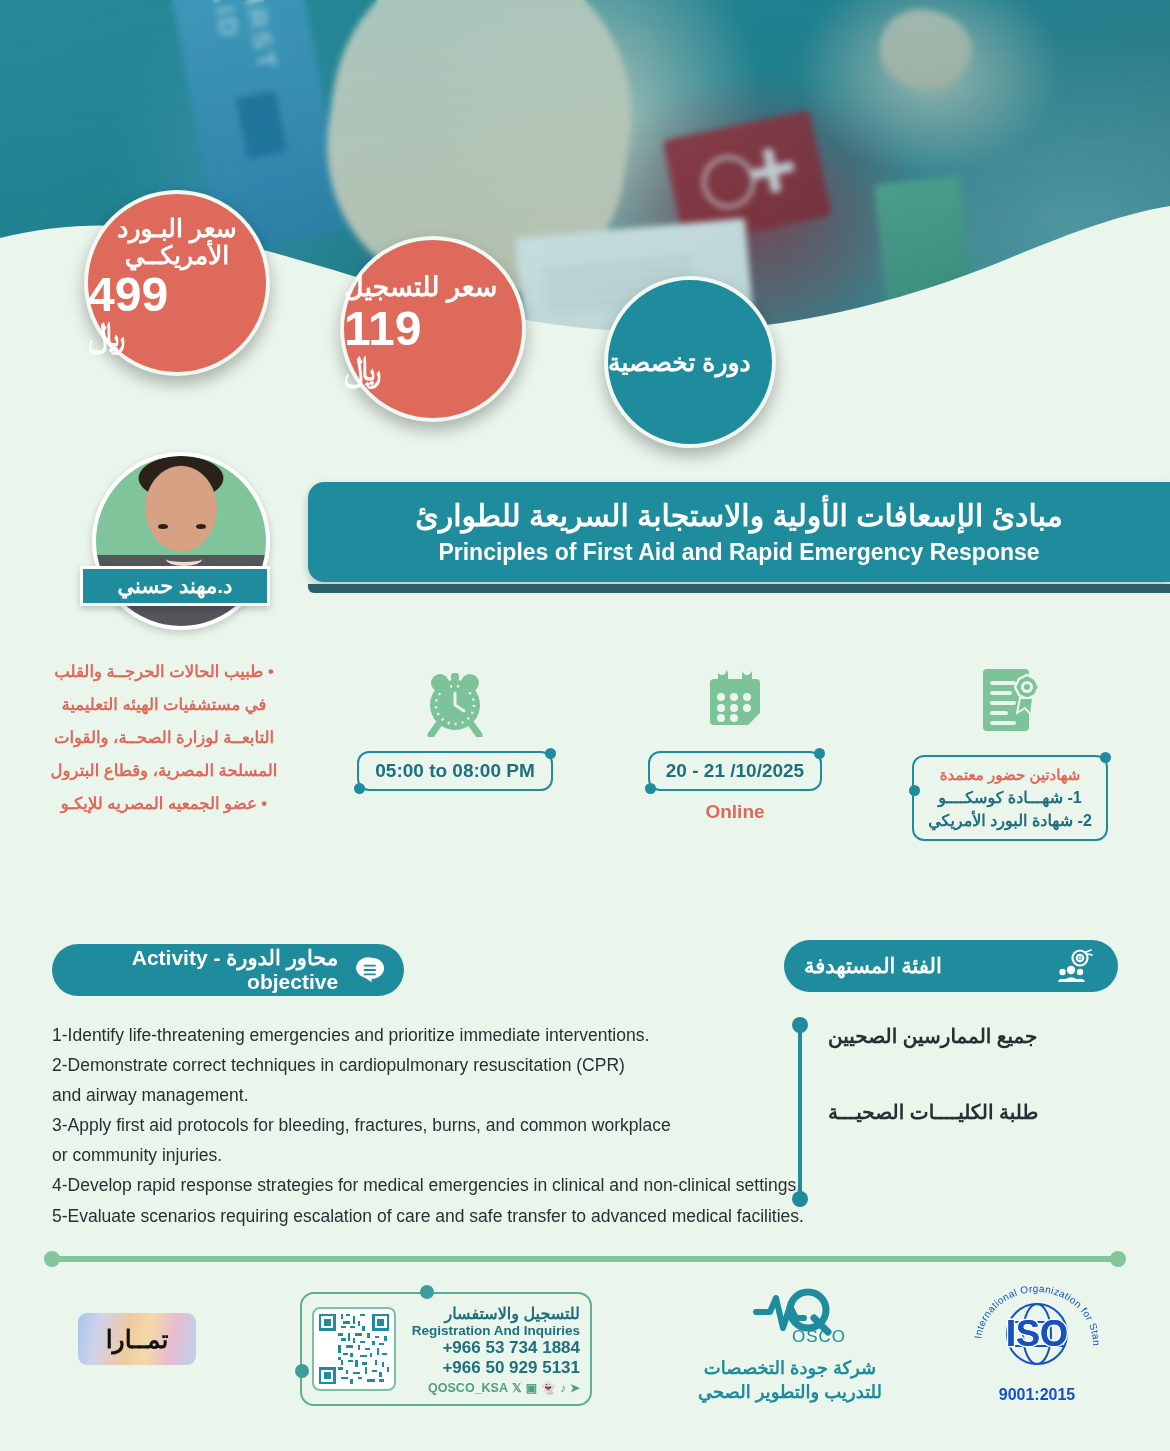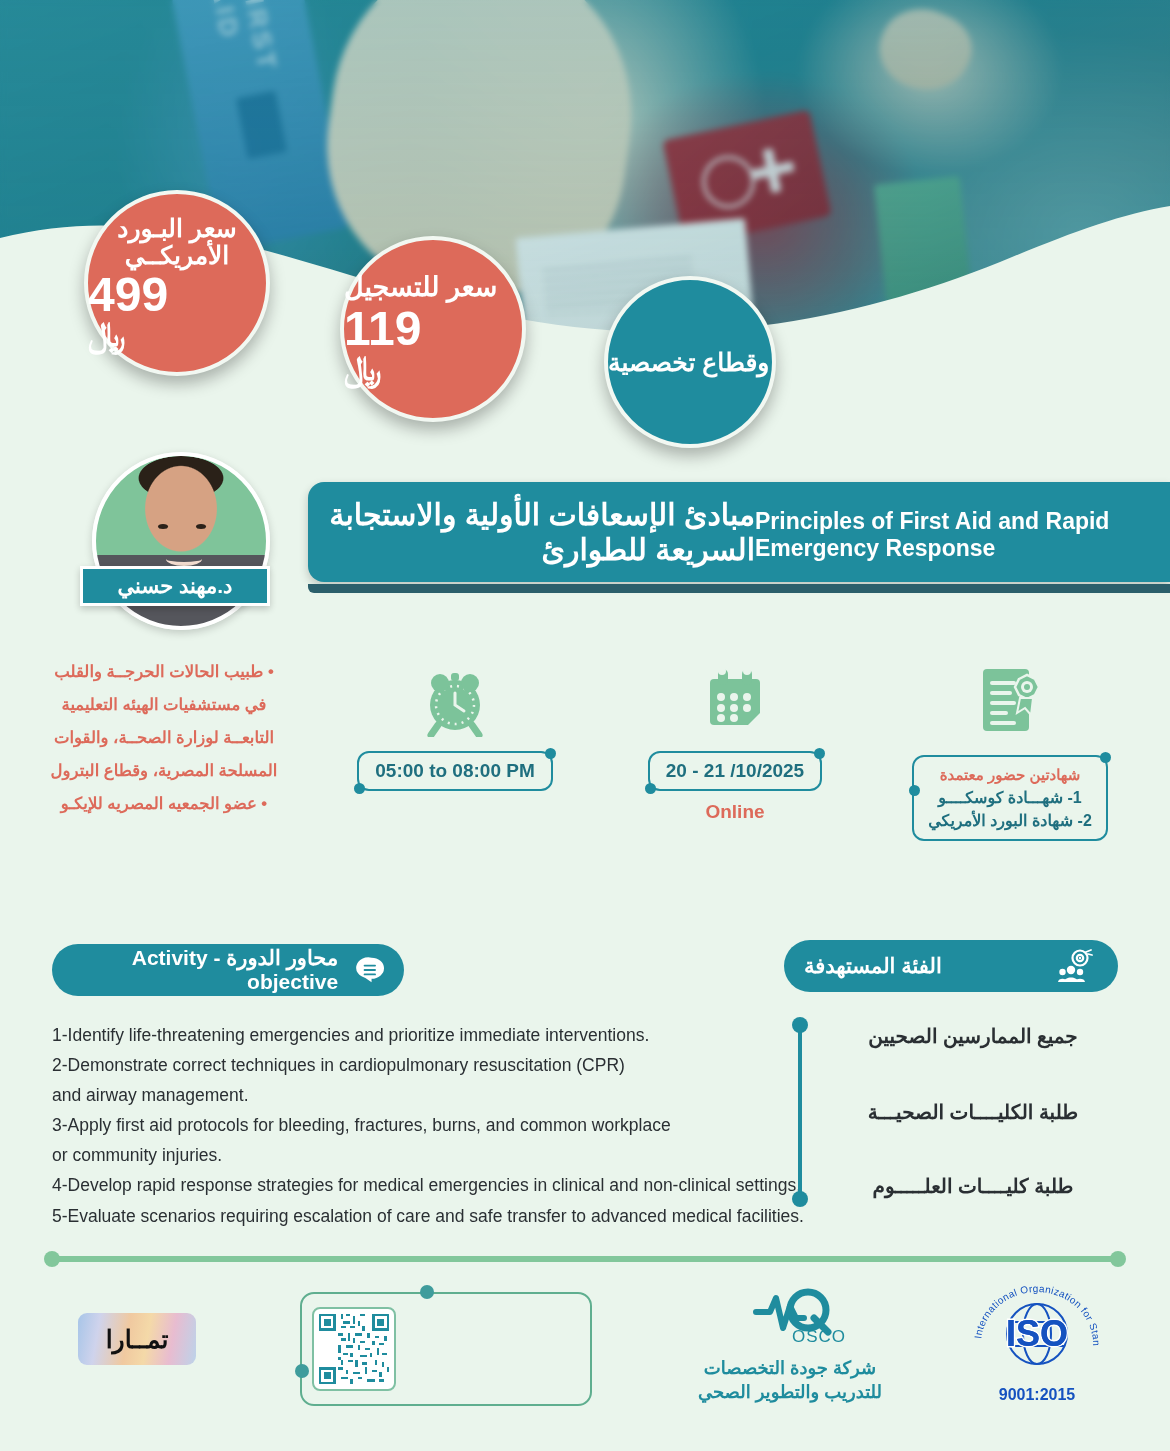--- a/index.html
+++ b/index.html
@@ -118,21 +118,21 @@
   .badge-label.small { font-size:25px; }
   .badge-price { font-size:48px; font-weight:700; line-height:1; margin-top:2px; }
   .badge-riyal { font-size:34px; font-weight:700; line-height:1; margin-top:-2px; }
   .badge-special .badge-label { font-size:25px; }
 
   
   .title-banner {
     position:absolute; left:308px; top:482px; width:862px; height:100px;
     background:#1f8c9e;
     border-radius:16px 0 0 16px;
-    display:flex; flex-direction:row; align-items:center; justify-content:center;
+    display:flex; flex-direction:column; align-items:center; justify-content:center;
     box-shadow:0 4px 10px rgba(0,0,0,.2);
   }
   .title-ar {
     color:#fff; font-size:30px; font-weight:700; direction:rtl;
     letter-spacing:.2px;
   }
   .title-en {
     color:#fff; font-size:23px; font-weight:700; margin-top:6px;
   }
   .title-underline {
@@ -232,21 +232,21 @@
     position:absolute; left:14px; top:14px; width:4px; height:172px;
     background:#1f8c9e;
   }
   .audience-line::before, .audience-line::after {
     content:""; position:absolute; left:-6px; width:16px; height:16px;
     border-radius:50%; background:#1f8c9e;
   }
   .audience-line::before { top:-9px; }
   .audience-line::after  { bottom:-9px; }
   .audience-item {
-    position:absolute; right:0; width:290px; text-align:center; direction:rtl;
+    position:absolute; right:0; width:290px; text-align:left; direction:rtl;
     color:#2a2f33; font-size:20px; font-weight:700;
   }
 
   
   .divider {
     position:absolute; left:52px; top:1256px; width:1066px; height:6px;
     background:#82c79b; border-radius:3px;
   }
   .divider::before, .divider::after {
     content:""; position:absolute; top:-5px; width:16px; height:16px;
@@ -336,21 +336,21 @@
       <div class="badge-label small">سعر البـورد الأمريكــي</div>
       <div class="badge-price">499</div>
       <div class="badge-riyal">﷼</div>
     </div>
     <div class="badge badge-course">
       <div class="badge-label">سعر للتسجيل</div>
       <div class="badge-price">119</div>
       <div class="badge-riyal">﷼</div>
     </div>
     <div class="badge badge-special">
-      <div class="badge-label">وقطاع تخصصية</div>
+      <div class="badge-label">دورة تخصصية</div>
     </div>
   </div>
 
   <div class="title-banner">
     <div class="title-ar">مبادئ الإسعافات الأولية والاستجابة السريعة للطوارئ</div>
     <div class="title-en">Principles of First Aid and Rapid Emergency Response</div>
   </div>
   <div class="title-underline"></div>
 
   <div class="speaker-photo">
@@ -466,21 +466,20 @@
       <circle cx="22" cy="23" r="3.2" fill="#fff"></circle>
       <path d="M17 33 C17 28.5 27 28.5 27 33 Z" fill="#fff"></path>
     </svg>
     <span>الفئة المستهدفة</span>
   </div>
 
   <div class="audience-wrap">
     <div class="audience-line"></div>
     <div class="audience-item" style="top:12px;">جميع الممارسين الصحيين</div>
     <div class="audience-item" style="top:88px;">طلبة الكليــــات الصحيـــة</div>
-    <div class="audience-item" style="top:162px;">طلبة كليــــات العلـــــوم</div>
   </div>
 
   <div class="divider"></div>
 
   <div class="tamara">تمــارا</div>
 
   <div class="contact-card">
     <svg class="qr" viewBox="0 0 29 29" shape-rendering="crispEdges">
       <rect width="29" height="29" fill="#fff"></rect>
       <g fill="#1f8c9e">
@@ -543,20 +542,34 @@
           <rect x="25" y="24" width="1" height="2"></rect>
         <rect x="9" y="26" width="3" height="1"></rect>
           <rect x="13" y="27" width="1" height="2"></rect>
         <rect x="16" y="26" width="2" height="1"></rect>
           <rect x="20" y="27" width="3" height="1"></rect>
         <rect x="25" y="27" width="2" height="1"></rect>
         <rect x="8" y="18" width="1" height="1"></rect>
           <rect x="28" y="22" width="1" height="2"></rect>
       </g>
     </svg>
+    <div class="contact-text">
+      <div class="c-ar">للتسجيل والاستفسار</div>
+      <div class="c-en">Registration And Inquiries</div>
+      <div class="c-phone">+966 53 734 1884</div>
+      <div class="c-phone">+966 50 929 5131</div>
+      <div class="c-social">
+        <span>QOSCO_KSA</span>
+        <span class="ico">𝕏</span>
+        <span class="ico">▣</span>
+        <span class="ico">👻</span>
+        <span class="ico">♪</span>
+        <span class="ico">➤</span>
+      </div>
+    </div>
   </div>
 
   <div class="qosco">
     <svg width="120" height="58" viewBox="0 0 120 58">
       <circle cx="78" cy="22" r="18" fill="none" stroke="#1f8c9e" stroke-width="7"></circle>
       <path d="M84 30 L98 44" stroke="#1f8c9e" stroke-width="7" stroke-linecap="round"></path>
       <path d="M26 24 H40 L46 10 L53 40 L60 18 L66 30 H74" fill="none" stroke="#1f8c9e" stroke-width="6" stroke-linecap="round" stroke-linejoin="round"></path>
       <text x="62" y="54" font-family="Liberation Sans, sans-serif" font-size="17" font-weight="400" fill="#1f8c9e" letter-spacing="1">OSCO</text>
     </svg>
     <div class="qosco-name">

